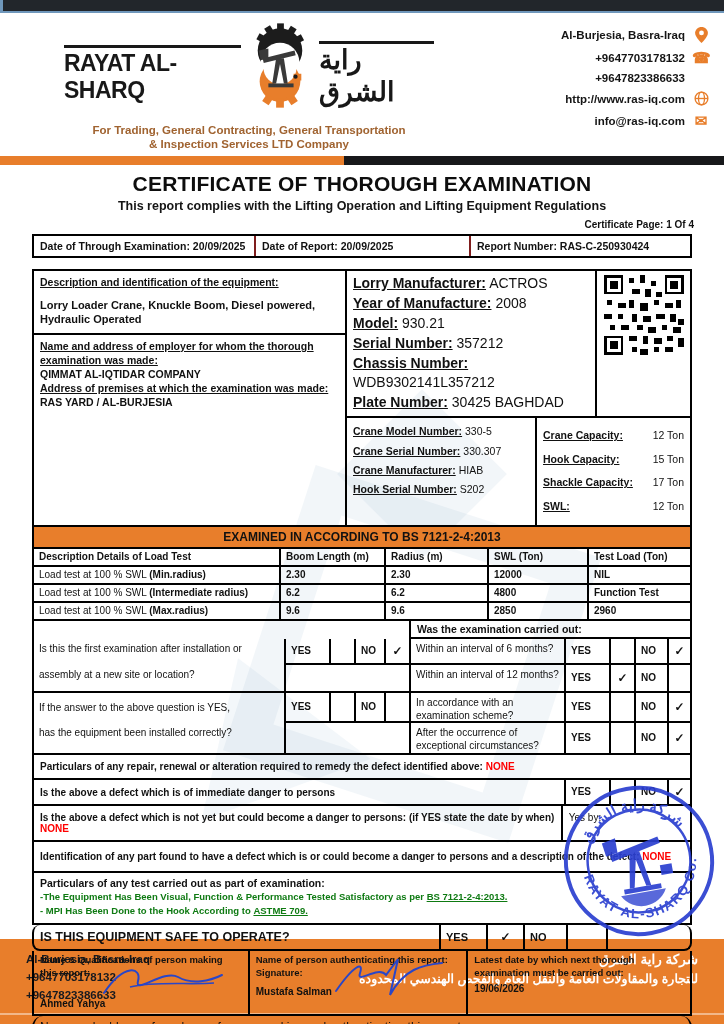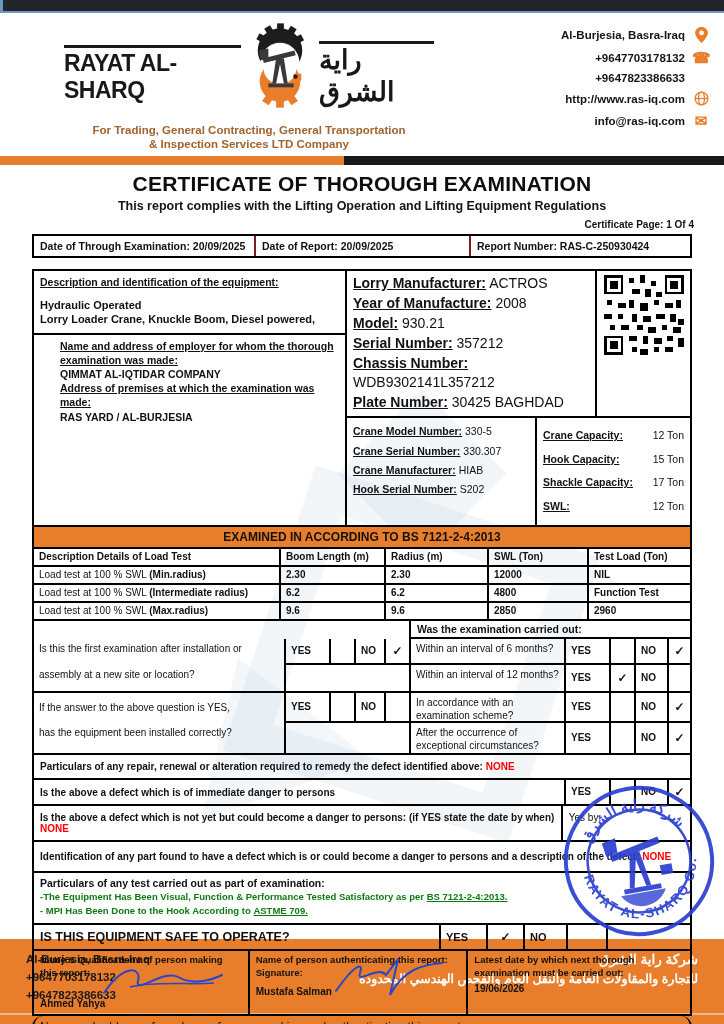--- a/index.html
+++ b/index.html
@@ -46,21 +46,21 @@
   
   .meta-table { display:flex; border:2px solid #000; margin-top:2px; position:relative; z-index:1; background:transparent; }
   .meta-cell { padding:4px 6px; font-size:10.5px; font-weight:bold; }
   .meta-cell + .meta-cell { border-left:2px solid #7f1d1d; }
   .mc1 { width:220px; } .mc2 { width:215px; } .mc3 { width:221px; }
 
   
   .equip { display:flex; border:2px solid #000; margin-top:11px; position:relative; z-index:1; }
   .equip-left { width:315px; border-right:2px solid #000; display:flex; flex-direction:column; }
   .eq-desc { border-bottom:2px solid #000; padding:4px 6px 6px 6px; }
-  .eq-employer { padding:4px 6px; flex:1;margin-left:20px; }
+  .eq-employer { padding:4px 6px; flex:1; }
   .equip-right { width:343px; display:flex; flex-direction:column; }
   .eq-top { display:flex; border-bottom:2px solid #000; }
   .eq-lorry { width:248px; padding:3px 6px; }
   .eq-qr { width:95px; border-left:2px solid #000; display:flex; align-items:flex-start; justify-content:center; padding-top:4px; }
   .eq-bottom { display:flex; flex:1; }
   .eq-crane { width:188px; padding:4px 6px; }
   .eq-caps { width:155px; border-left:2px solid #000; padding:6px 6px; }
   .lbl { font-weight:bold; text-decoration:underline; }
   .line { font-size:10.5px; line-height:1.35; }
   .lorry-line { font-size:14px; line-height:1.42; }
@@ -100,21 +100,21 @@
   .flat-row { font-size:10px; font-weight:600; padding:5px 6px; line-height:1.3; }
   .red { color:#FF0000; font-weight:bold; }
   .green-line { color:#0E7A12; font-weight:600; font-size:9.5px; line-height:1.45; }
   .green-line b { color:#0E7A12;text-decoration:underline; }
 
   .danger-row { display:flex; }
   .danger-text { width:530px; font-size:10px; font-weight:600; padding:6px 6px; }
   .yb-cell { width:130px; border-left:2px solid #000; font-size:10px; padding:6px 6px; }
 
   
-  .safety-row { display:flex; align-items:stretch; }
+  .safety-row { display:flex; align-items:stretch;border-radius:8px; }
   .safety-q { width:405px; font-size:12.5px; font-weight:bold; padding:5px 6px; }
   .s-yes { width:47px; } .s-c1 { width:37px; } .s-no { width:43px; } .s-c2 { width:40px; } .s-rest { flex:1; border-left:2px solid #000; }
 
   
   .sig-row { display:flex; }
   .sig-cell { position:relative; font-size:9.5px; padding:3px 6px; line-height:1.35; }
   .sc1 { width:215px; } .sc2 { width:220px; } .sc3 { width:225px; }
   .sig-label { font-weight:bold; }
   .sig-name { font-weight:bold; font-size:10px; }
   .sig-svg { position:absolute; pointer-events:none; }
@@ -245,22 +245,22 @@
       <div class="meta-cell mc3">
         <span>Report Number:</span> <span>RAS-C-250930424</span>
       </div>
     </div>
 
     <div class="equip">
       <div class="equip-left">
         <div class="eq-desc">
           <div class="line"><span class="lbl">Description and identification of the equipment:</span></div>
           <div class="eq-desc-value">
+            <div>Lorry Loader Crane, Knuckle Boom, Diesel powered,</div>
             <div>Hydraulic Operated</div>
-            <div>Lorry Loader Crane, Knuckle Boom, Diesel powered,</div>
           </div>
         </div>
         <div class="eq-employer">
           <div class="line"><span class="lbl">Name and address of employer for whom the thorough examination was made:</span></div>
           <div class="line bold-val">QIMMAT AL-IQTIDAR COMPANY</div>
           <div class="line"><span class="lbl">Address of premises at which the examination was made:</span></div>
           <div class="line bold-val">RAS YARD / AL-BURJESIA</div>
         </div>
       </div>
       <div class="equip-right">

